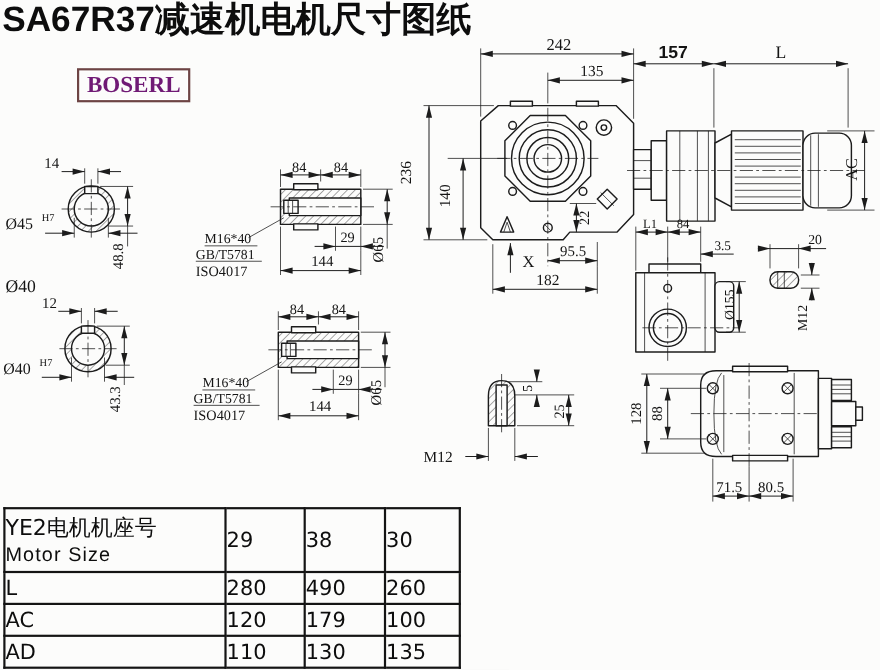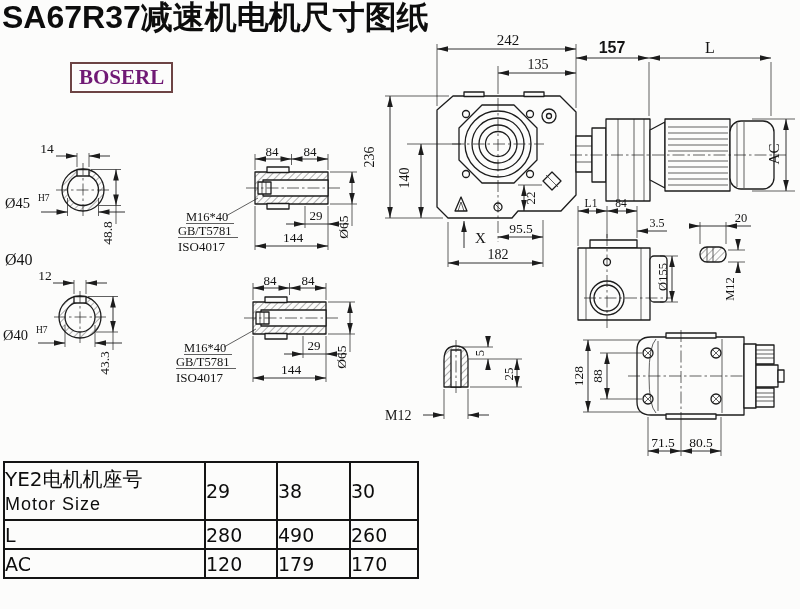--- a/index.html
+++ b/index.html
@@ -465,18 +465,24 @@
       <tr class="drow">
         <td>L</td>
         <td>280</td>
         <td>490</td>
         <td>260</td>
       </tr>
       <tr class="drow">
         <td>AC</td>
         <td>120</td>
         <td>179</td>
-        <td>170</td>
+        <td>100</td>
+      </tr>
+      <tr class="drow">
+        <td>AD</td>
+        <td>110</td>
+        <td>130</td>
+        <td>135</td>
       </tr>
     </tbody>
   </table>
 
 </div>
 
 </body></html>

